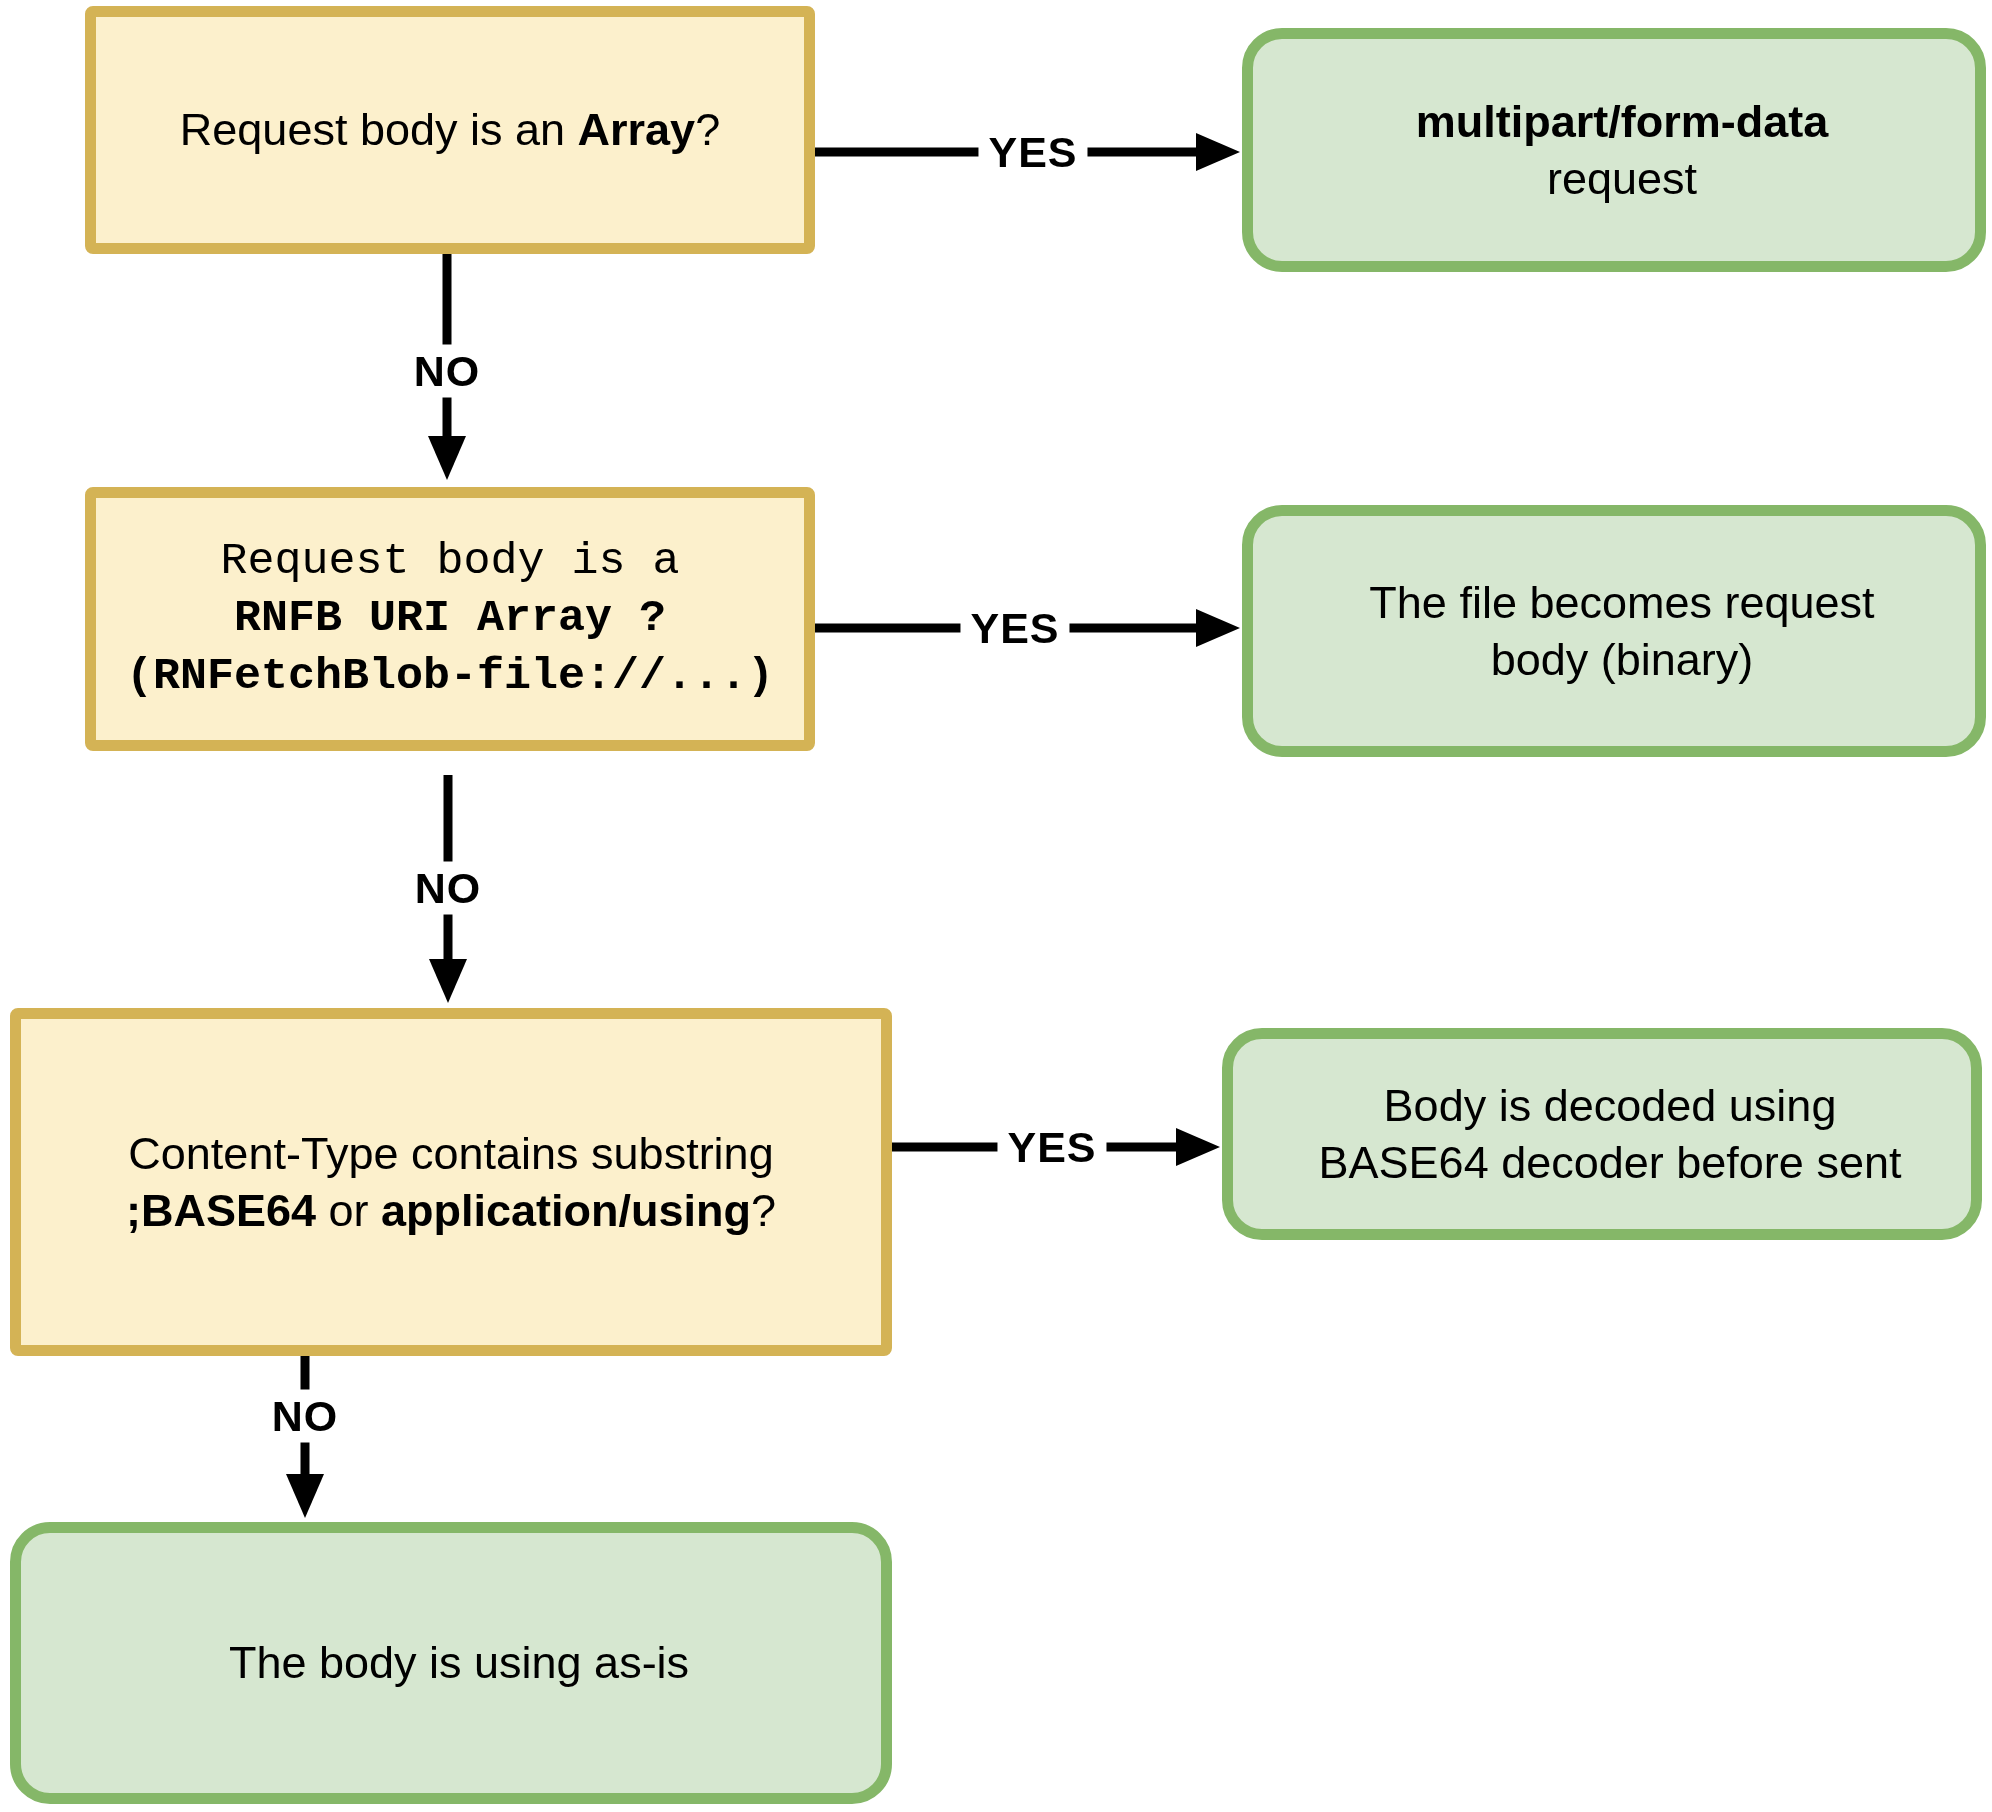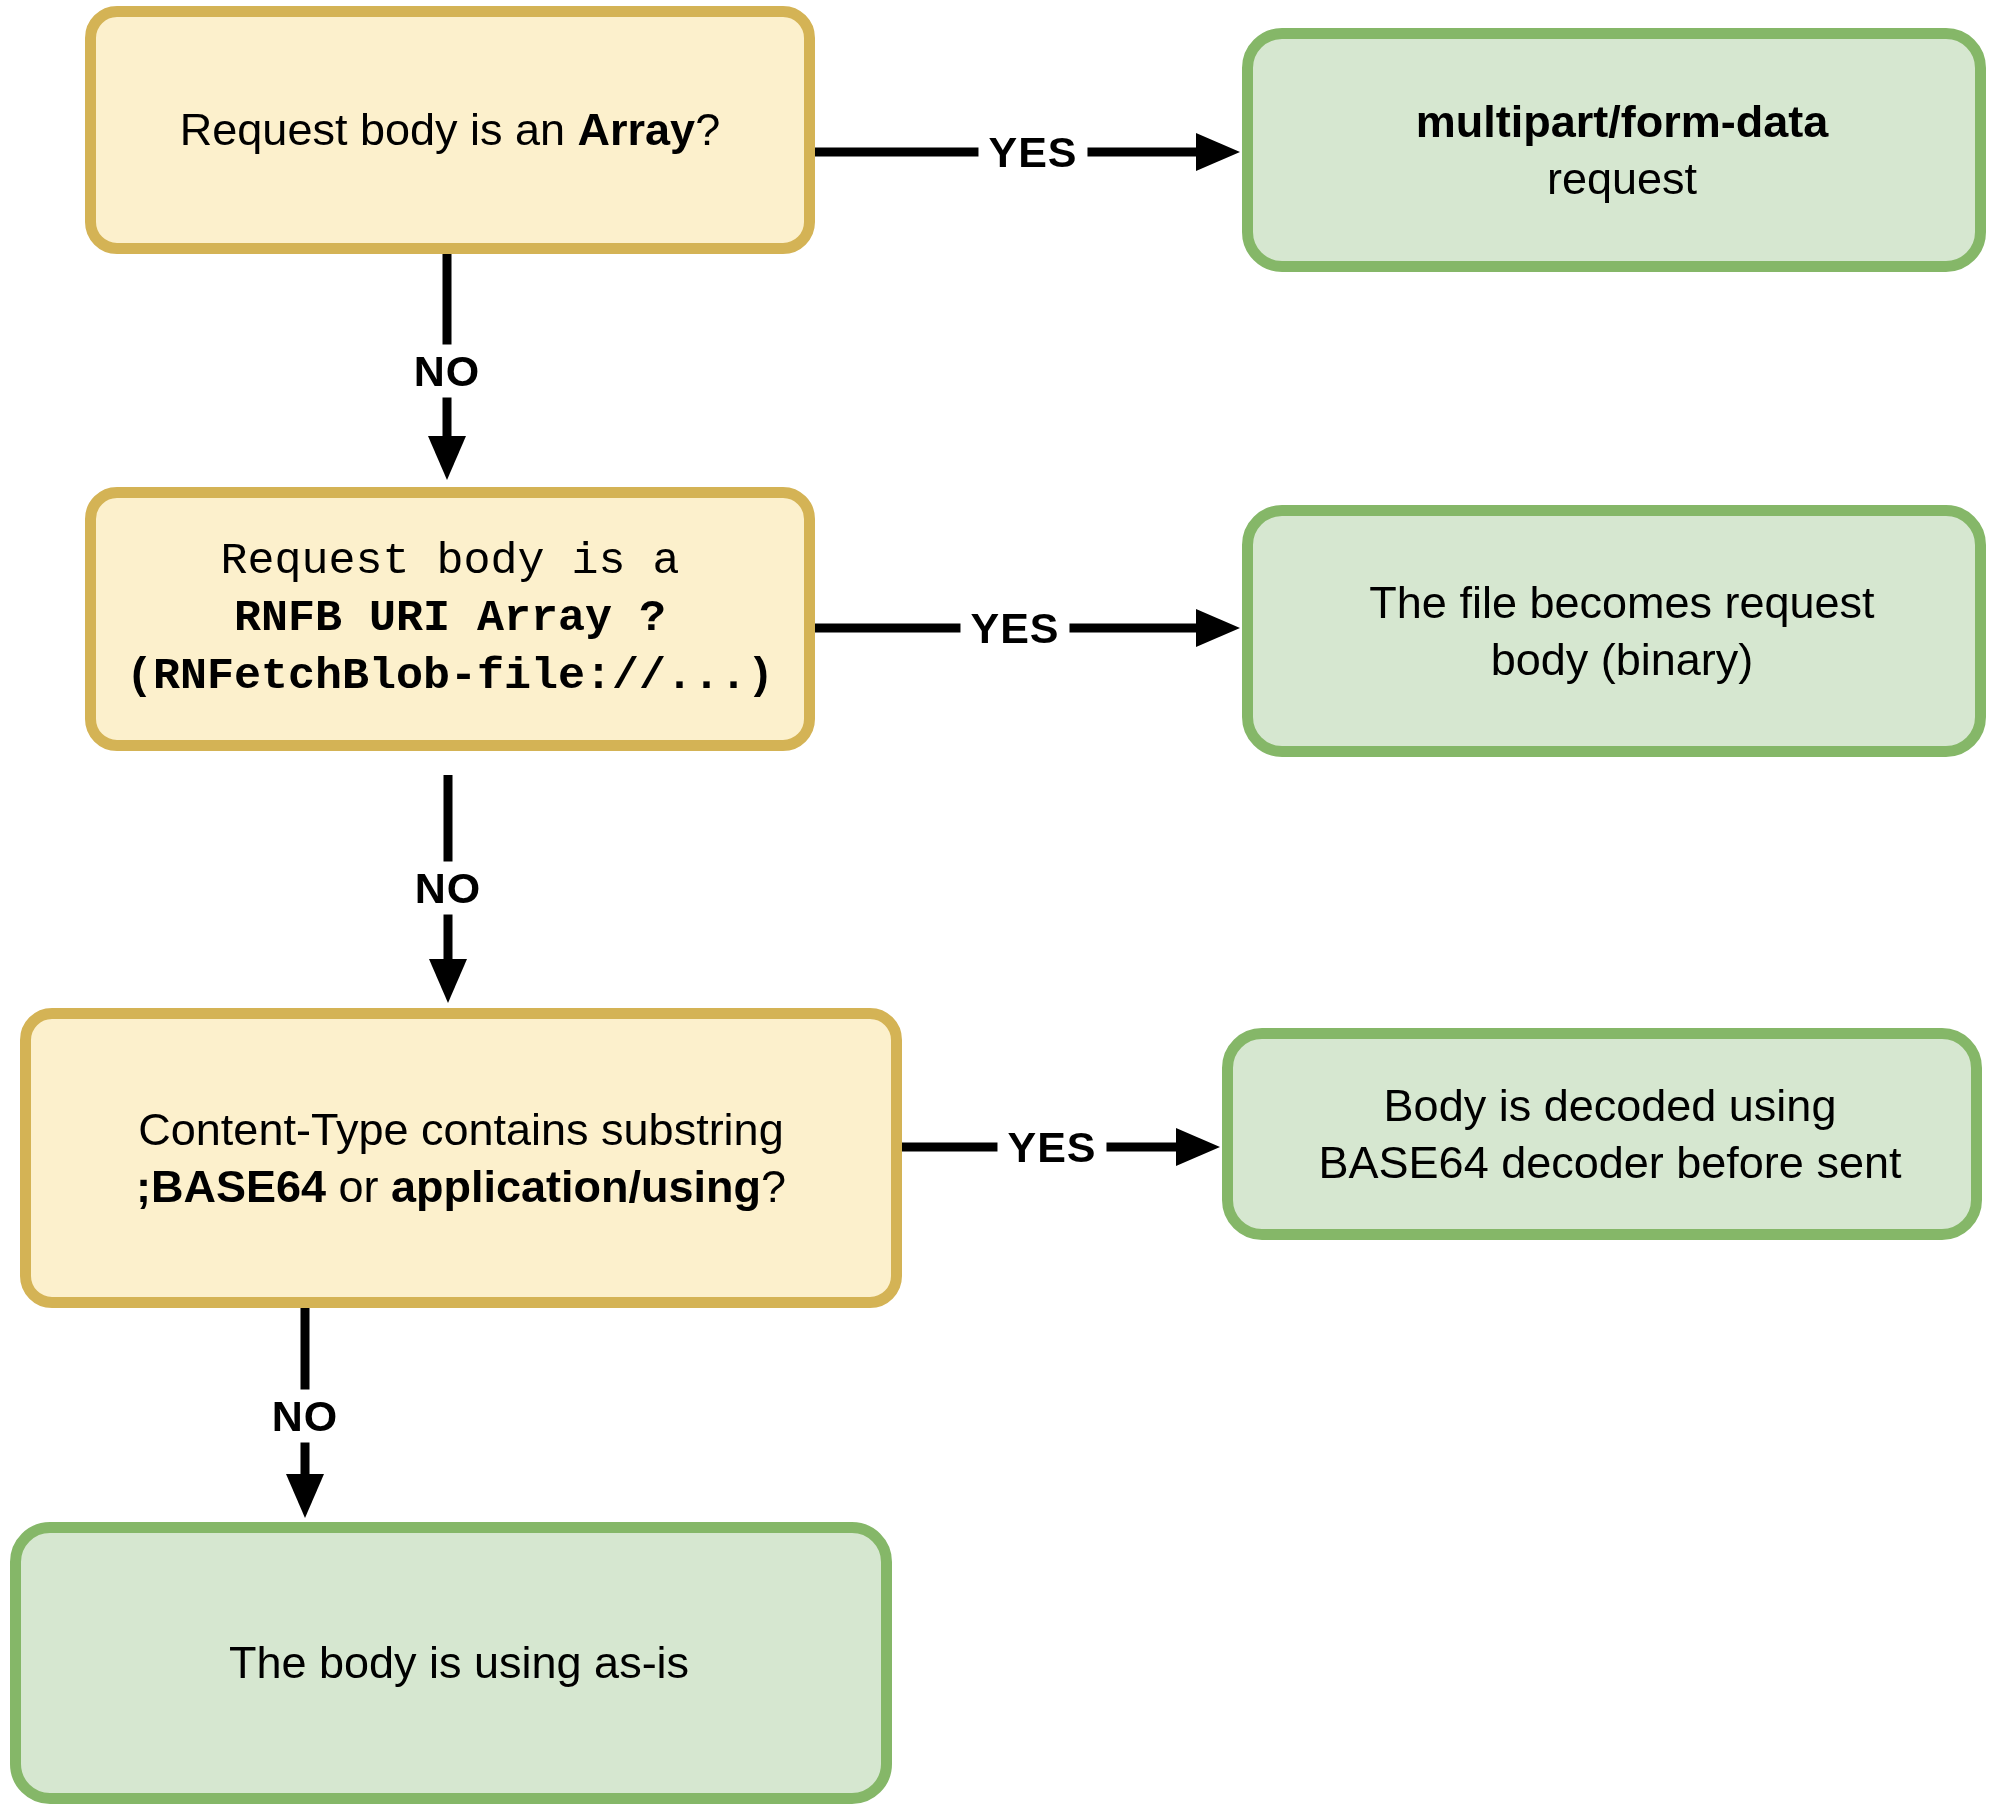--- a/index.html
+++ b/index.html
@@ -32,21 +32,21 @@
     justify-content: center;
     text-align: center;
     color: var(--text, #000000);
     font-size: 45px;
     line-height: 1.27;
     padding: 10px 24px;
   }
   .node.question {
     background: var(--question-fill, #fcf0cc);
     border: 11px solid var(--question-border, #d4b355);
-    border-radius: 32px;
+    border-radius: 8px;
   }
   .node.result {
     background: var(--result-fill, #d6e7d0);
     border: 11px solid var(--result-border, #85b768);
     border-radius: 40px;
     padding-left: 40px;
   }
   .node b { font-weight: bold; }
   .edge-label {
     position: absolute;
@@ -57,21 +57,21 @@
     font-weight: bold;
     letter-spacing: 1px;
     padding: 2px 10px;
     white-space: nowrap;
   }
   
   #q-array        { left: 85px;   top: 6px;    width: 730px; height: 248px; }
   #r-multipart    { left: 1242px; top: 28px;   width: 744px; height: 244px; }
   #q-rnfb         { left: 85px;   top: 487px;  width: 730px; height: 264px; font-family: Liberation Mono, monospace; }
   #r-file-body    { left: 1242px; top: 505px;  width: 744px; height: 252px; }
-  #q-content-type { left: 20px;   top: 1008px; width: 882px; height: 300px; }
+  #q-content-type { left: 10px;   top: 1008px; width: 882px; height: 348px; }
   #r-base64       { left: 1222px; top: 1028px; width: 760px; height: 212px; }
   #r-as-is        { left: 10px;   top: 1522px; width: 882px; height: 282px; }
   
   #lbl-yes-1 { left: 1033px; top: 152px;  }
   #lbl-no-1  { left: 447px;  top: 371px;  }
   #lbl-yes-2 { left: 1015px; top: 628px;  }
   #lbl-no-2  { left: 448px;  top: 888px;  }
   #lbl-yes-3 { left: 1052px; top: 1147px; }
   #lbl-no-3  { left: 305px;  top: 1416px; }
 </style>

